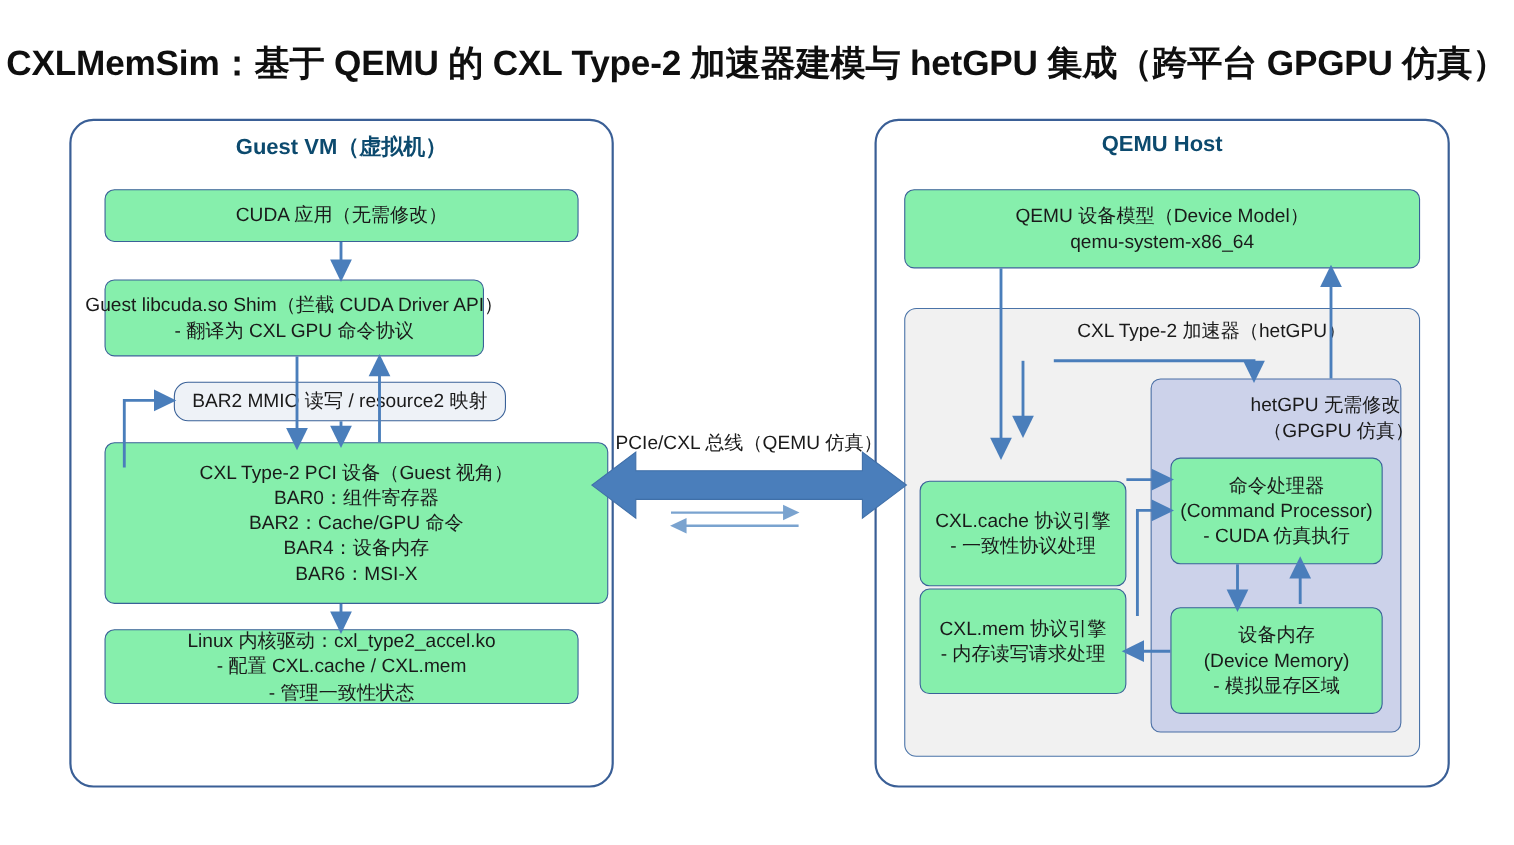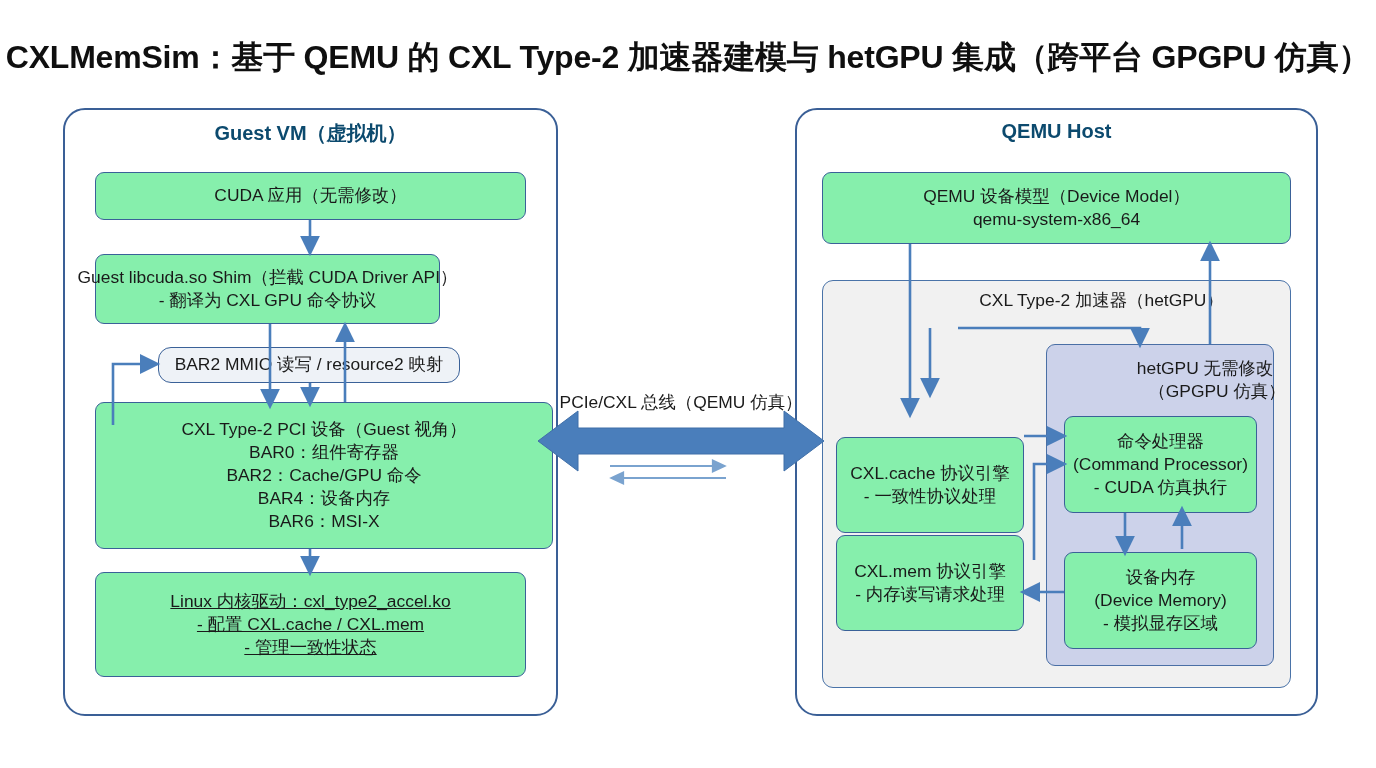--- a/index.html
+++ b/index.html
@@ -132,21 +132,21 @@
   </div>
 
   <div class="node" style="left:95px; top:402px; width:458px; height:147px;">
     <span class="ln">CXL Type-2 PCI 设备（Guest 视角）</span>
     <span class="ln">BAR0：组件寄存器</span>
     <span class="ln">BAR2：Cache/GPU 命令</span>
     <span class="ln">BAR4：设备内存</span>
     <span class="ln">BAR6：MSI-X</span>
   </div>
 
-  <div class="node" style="left:95px; top:572px; width:431px; height:105px;text-decoration:underline;">
+  <div class="node" style="left:95px; top:572px; width:431px; height:68px;">
     <span class="ln">Linux 内核驱动：cxl_type2_accel.ko</span>
     <span class="ln">- 配置 CXL.cache / CXL.mem</span>
     <span class="ln">- 管理一致性状态</span>
   </div>
 
   <div id="bus-label">PCIe/CXL 总线（QEMU 仿真）</div>
 
   <div class="panel" style="left:795px; top:108px; width:523px; height:608px;"></div>
   <div class="panel-title" style="left:795px; top:120px; width:523px;">QEMU Host</div>
 

